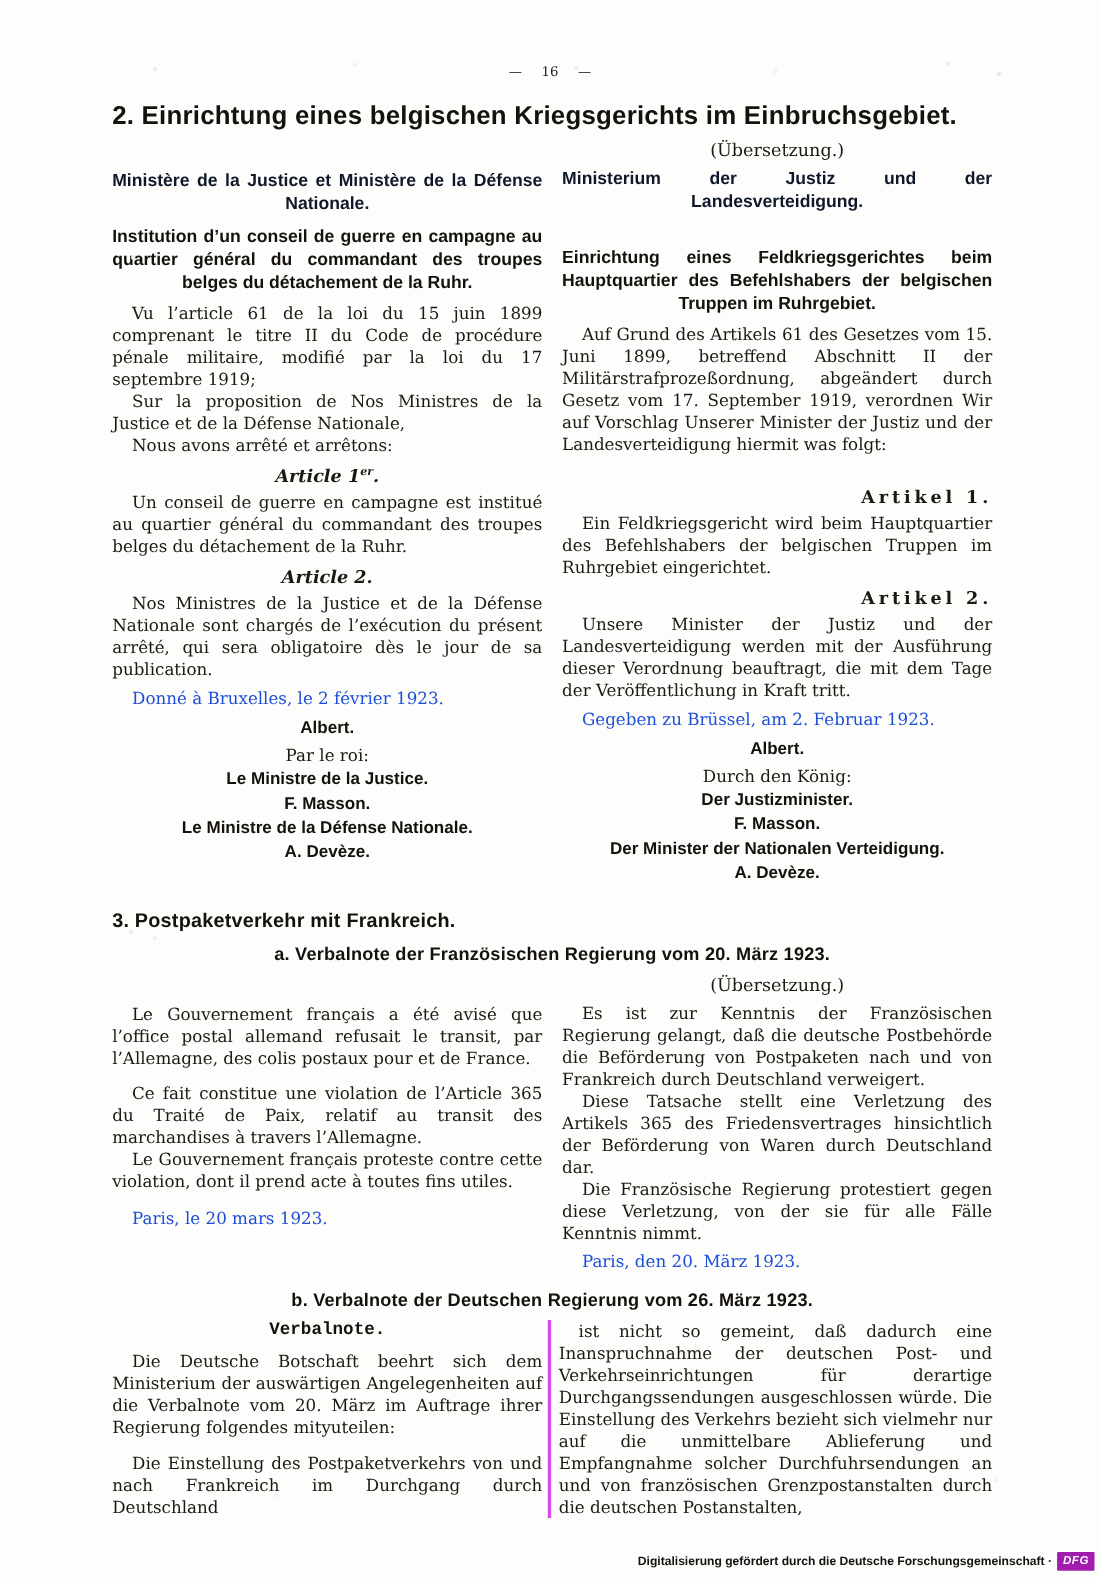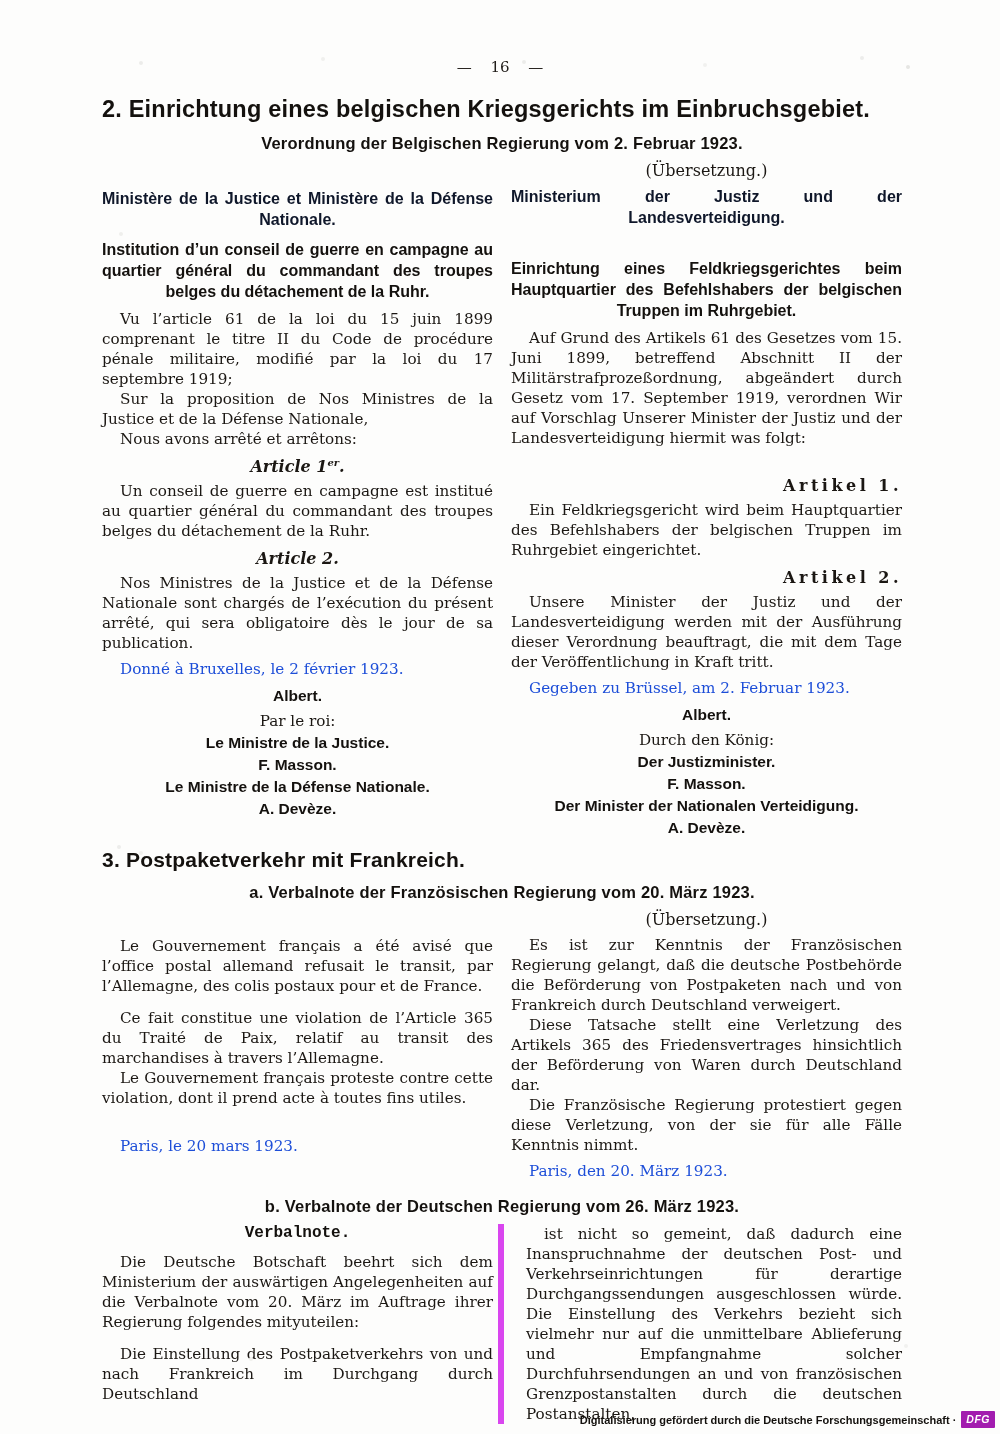--- a/index.html
+++ b/index.html
@@ -2,56 +2,56 @@
 <html><head>
 <meta charset="utf-8">
 <style>
   html,body{margin:0;padding:0;background:#ffffff;}
   .page{
     position:relative;width:1000px;height:1434px;margin:0;
     background:#fdfdfc;color:#1b1713;overflow:hidden;
     font-family:"DejaVu Serif", serif;
   }
   .text-block{margin-left:102px;width:800px;}
-  .pageno{padding-top:58px;text-align:center;font-size:15px;word-spacing:14px;color:#201c18;}
+  .pageno{padding-top:58px;text-align:center;font-size:12px;word-spacing:14px;color:#201c18;}
   .title{margin:20px 0 0;text-align:left;font-family:"Liberation Sans",sans-serif;
     font-weight:700;font-size:23.5px;letter-spacing:0.2px;color:#14110e;}
-  .title.t3{margin-top:11px;font-size:21px;}
+  .title.t3{margin-top:24px;font-size:18px;}
   .subtitle{margin:11px 0 0;text-align:center;font-family:"Liberation Sans",sans-serif;
     font-weight:700;font-size:16.5px;letter-spacing:0.2px;color:#14110e;}
   .subtitle.note-b{margin-top:16px;}
   .cols{margin-top:8px;display:grid;grid-template-columns:391px 391px;column-gap:18px;align-items:start;}
   .col{min-width:0;}
   .pad-top-1{padding-top:27px;}
   .pad-top-2{padding-top:26px;}
   .uebersetzung{text-align:center;font-size:16px;margin:0 0 6px;color:#1b1713;}
   .col-head{font-family:"Liberation Sans",sans-serif;font-weight:700;font-size:16px;
     line-height:21px;text-align:justify;text-align-last:center;color:#0f172a;}
   .col-subject{margin-top:9px;font-family:"Liberation Sans",sans-serif;font-weight:700;
     font-size:16px;line-height:21px;text-align:justify;text-align-last:center;color:#14110e;}
   .col-subject.extra{margin-top:30px;}
   p.body{margin:0;font-size:15.2px;line-height:20px;text-align:justify;text-indent:18px;color:#1b1713;}
   p.body.first{margin-top:7px;}
   p.body.gap{margin-top:12px;}
   p.dateline{margin:0;font-size:15.2px;line-height:20px;text-indent:18px;color:#1d4ed8;}
   p.dateline.mt{margin-top:6px;}
-  p.dateline.mt2{margin-top:28px;}
+  p.dateline.mt2{margin-top:14px;}
   .article-head{margin:8px 0 5px;text-align:center;font-size:16px;font-style:italic;font-weight:700;}
   .artikel-head{margin:8px 0 5px;text-align:right;font-size:16px;letter-spacing:3.5px;font-weight:bold;}
   .artikel-head.extra{margin-top:28px;}
   sup.ord{font-size:10px;font-style:italic;}
   .sig-bold{margin-top:4px;text-align:center;font-family:"Liberation Sans",sans-serif;
     font-weight:700;font-size:15.5px;color:#14110e;}
   .sig-bold.king{margin-top:8px;}
   .sig-plain{margin-top:7px;text-align:center;font-size:15.2px;color:#1b1713;}
   .verbalnote-head{text-align:center;font-family:Liberation Mono, monospace;font-weight:700;
     font-size:16px;color:#14110e;}
   .vn-left p.body{margin-top:10px;}
   .vn-left p.body + p.body{margin-top:12px;}
-  .col-ruled{border-left:6px solid #d946ef;padding-left:22px;margin-left:-13px;}
+  .col-ruled{border-left:3px solid #d946ef;padding-left:7px;margin-left:-13px;}
   .footer{position:absolute;right:5px;bottom:6px;display:flex;align-items:center;gap:5px;
     font-family:"Liberation Sans",sans-serif;font-weight:700;font-size:11px;color:#14110e;}
   .dfg{display:inline-block;background:#a21caf;color:#ffffff;font-family:"Liberation Sans",sans-serif;
     font-style:italic;font-weight:700;font-size:10.5px;line-height:12px;padding:2px 5px 3px;
     letter-spacing:0.5px;border-radius:1px;}
   .specks{position:absolute;left:0;top:0;width:2px;height:2px;background:transparent;border-radius:50%;
     box-shadow:140px 62px 0 1px #ececea,322px 58px 0 1px #f0f0ee,523px 61px 0 1px #ececea,
       704px 64px 0 1px #f1f1ef,861px 57px 0 1px #ededeb,907px 66px 0 1px #e6e6e3,
       120px 233px 0 1px #efefec,118px 846px 0 1px #ededeb,140px 852px 0 1px #f1f1ee,
       250px 1358px 0 1px #f0f0ed,905px 1345px 0 1px #f1f1ef;}
@@ -61,21 +61,20 @@
 
 <div class="page">
   <div class="specks"></div>
 
   <div class="pageno">— 16 —</div>
 
   <div class="text-block">
 
     <section>
       <h1 class="title">2. Einrichtung eines belgischen Kriegsgerichts im Einbruchsgebiet.</h1>
-      <h2 class="subtitle">Verordnung der Belgischen Regierung vom 2. Februar 1923.</h2>
 
       <div class="cols">
 
         <div class="col pad-top-1">
           <div class="col-head">Ministère de la Justice et Ministère de la Défense Nationale.</div>
           <div class="col-subject">Institution d’un conseil de guerre en campagne au quartier général du commandant des troupes belges du détachement de la Ruhr.</div>
           <p class="body first">Vu l’article 61 de la loi du 15 juin 1899 comprenant le titre II du Code de procédure pénale militaire, modifié par la loi du 17 septembre 1919;</p>
           <p class="body">Sur la proposition de Nos Ministres de la Justice et de la Défense Nationale,</p>
           <p class="body">Nous avons arrêté et arrêtons:</p>
           <div class="article-head"><span>Article 1</span><sup class="ord">er</sup><span>.</span></div>

